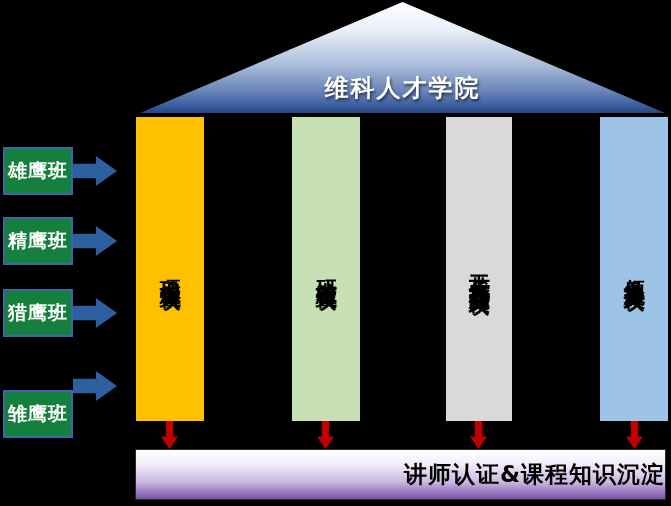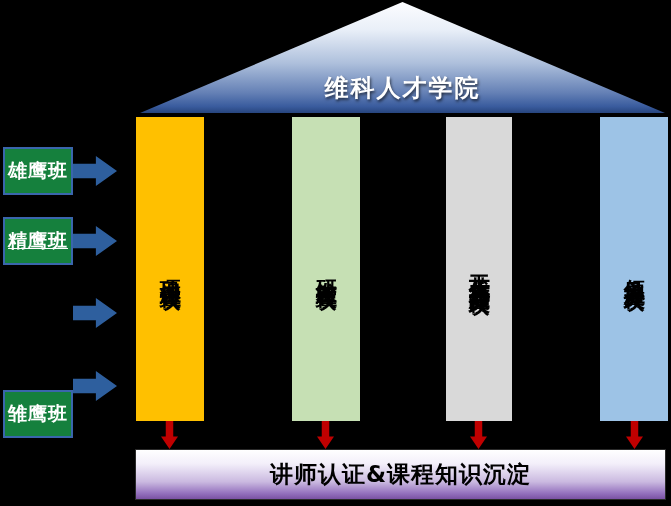--- a/index.html
+++ b/index.html
@@ -34,39 +34,39 @@
   .pillar2{left:292px;background:#C6E0B4;}
   .pillar3{left:446px;width:66px;background:#D9D9D9;}
   .pillar4{left:600px;background:#9DC3E6;}
   
   .class-box{
     position:absolute;left:3px;width:66px;height:44px;
     background:#15803d;border:2px solid #3A66AC;
     display:flex;align-items:center;justify-content:center;
     color:#fff;font-weight:bold;font-size:19px;letter-spacing:1px;
   }
-  .cb1{top:147px;} .cb2{top:217px;text-decoration:underline;} .cb3{top:289px;} .cb4{top:362px;margin-top:28px;}
+  .cb1{top:147px;} .cb2{top:217px;} .cb3{top:289px;} .cb4{top:362px;margin-top:28px;}
   .right-arrow{
     position:absolute;left:73px;width:44px;height:30px;background:#2E5F9E;
     clip-path:polygon(0 26%,52% 26%,52% 0,100% 50%,52% 100%,52% 74%,0 74%);
   }
   .ra1{top:156px;} .ra2{top:226px;} .ra3{top:298px;} .ra4{top:371px;}
   
   .down-arrow{
     position:absolute;top:421px;width:17px;height:28px;background:#C00000;
     clip-path:polygon(28% 0,72% 0,72% 55%,100% 55%,50% 100%,0 55%,28% 55%);
   }
   .da1{left:161px;} .da2{left:317px;} .da3{left:470px;} .da4{left:626px;}
   
   .footer-bar{
     position:absolute;left:135px;top:449px;width:531px;height:51px;
     box-sizing:border-box;border:1px solid #2a2a2a;
     background:linear-gradient(to bottom,
       #ffffff 0%,#f3effa 28%,#cab9e0 65%,#9572be 88%,#7a52a3 100%);
-    display:flex;align-items:center;justify-content:center;
+    display:flex;align-items:center;justify-content:flex-end;
   }
   .footer-label{
     color:#000;font-weight:bold;font-size:23px;letter-spacing:1px;
   }
 </style>
 </head>
 <body>
 
 <div class="canvas">
 
@@ -76,20 +76,23 @@
   <div class="class-box cb1">
     <span>雄鹰班</span>
   </div>
   <div class="right-arrow ra1"></div>
 
   <div class="class-box cb2">
     <span>精鹰班</span>
   </div>
   <div class="right-arrow ra2"></div>
 
+  <div class="class-box cb3">
+    <span>猎鹰班</span>
+  </div>
   <div class="right-arrow ra3"></div>
 
   <div class="class-box cb4">
     <span>雏鹰班</span>
   </div>
   <div class="right-arrow ra4"></div>
 
   <div class="pillar pillar1" style="background: rgb(255, 192, 0);">
     <span class="pillar-label">项目管理模块</span>
   </div>

